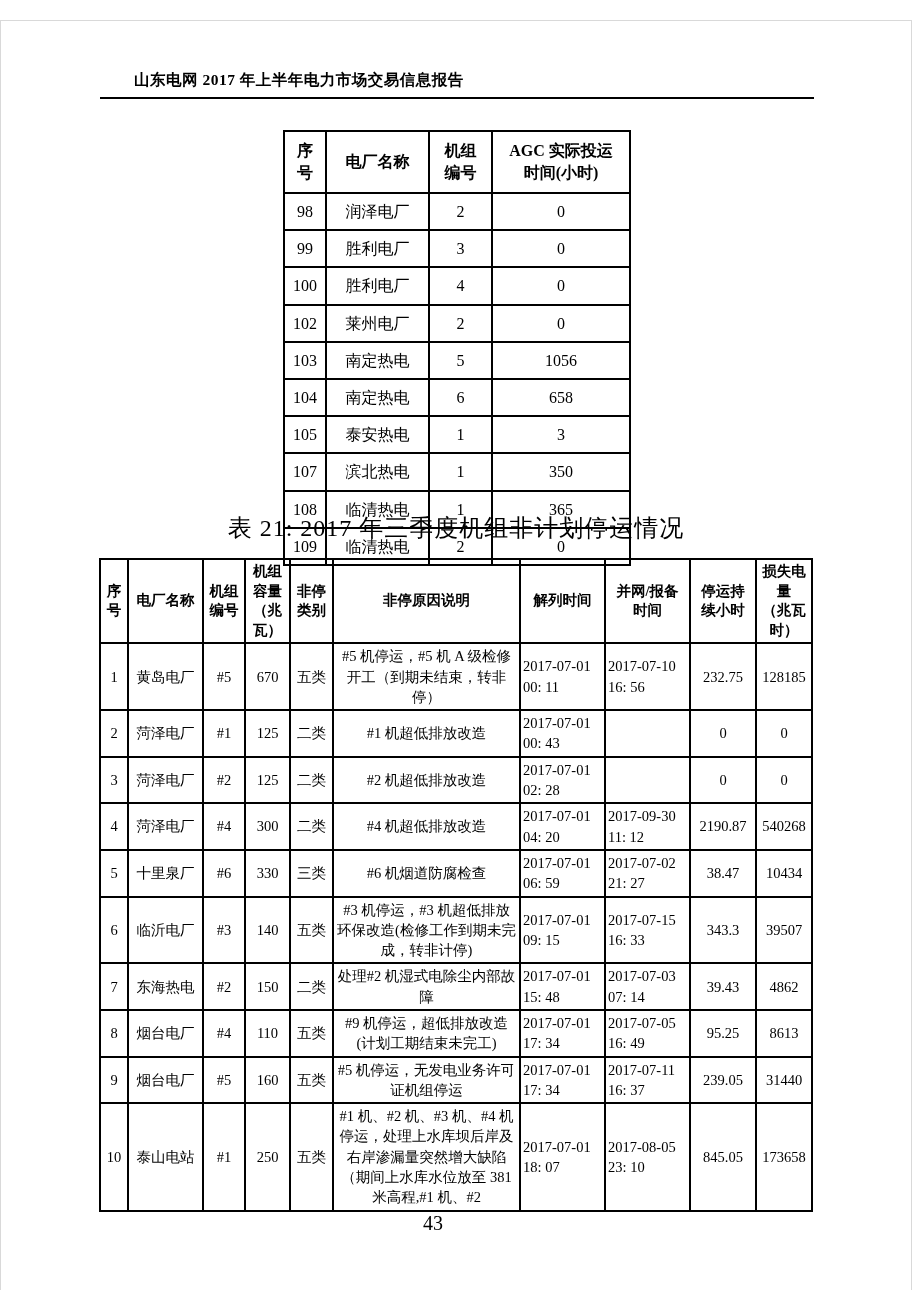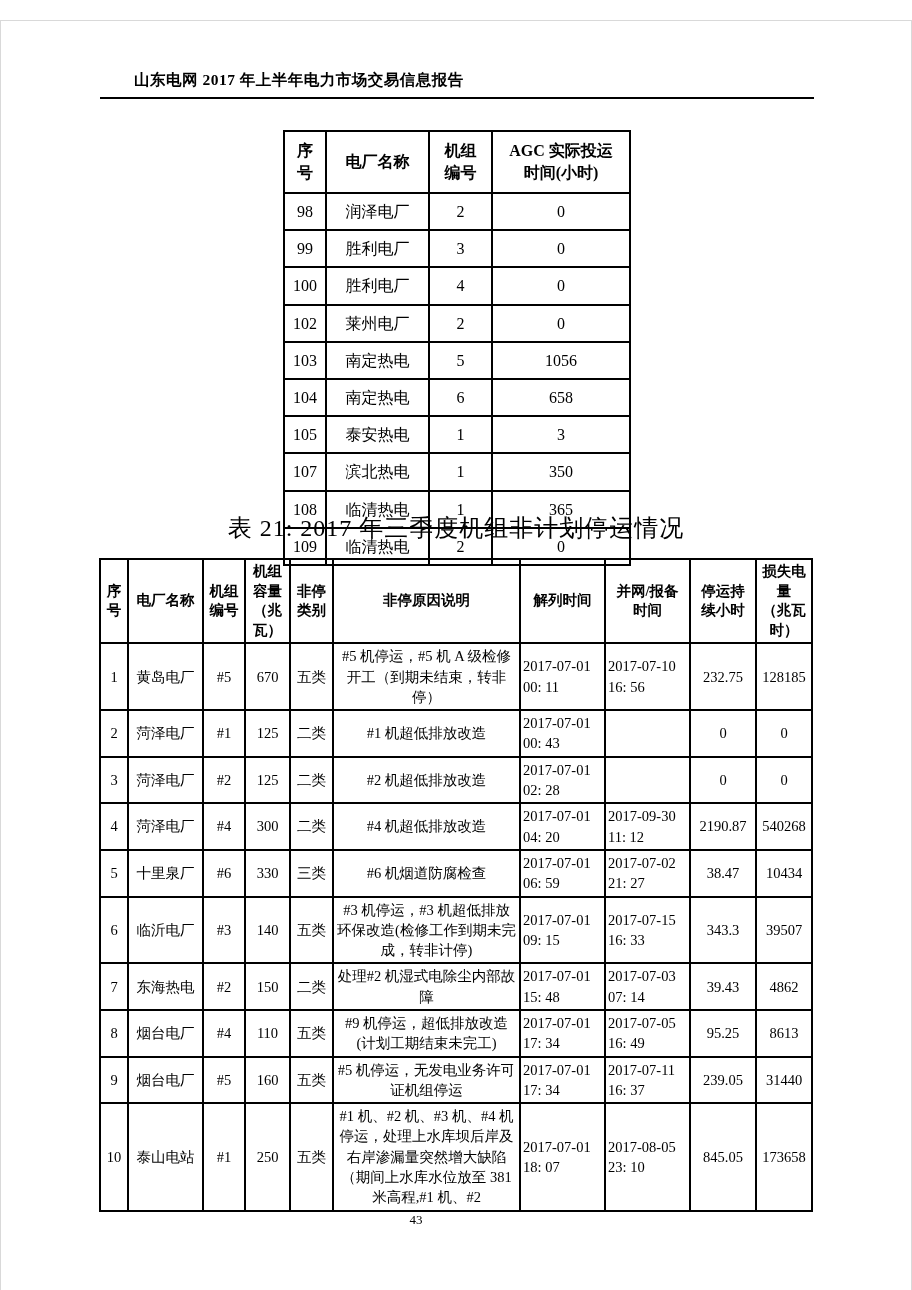--- a/index.html
+++ b/index.html
@@ -69,24 +69,24 @@
     border: 2.5px solid #000;
     font-size: 14.5px;
   }
   .t2 th { height: 84px; line-height: 1.35; padding: 2px 1px; }
   .t2 td { padding: 2px 3px; line-height: 1.4; height: 42px; }
   .t2 td.c5 { text-align: center; padding: 2px 3px; border-radius: 20px; }
   .t2 td.c6, .t2 td.c7 { text-align: left; padding: 2px 2px; }
   .page-number {
     position: absolute;
     top: 1192px;
-    left: 0;
+    left: 17px;
     width: 832px;
     text-align: center;
-    font-size: 13px;
+    font-size: 20px;
   }
 </style>
 </head>
 <body>
 
 <div class="page">
 
   <div class="running-header">
     <span>山东电网 2017 年上半年电力市场交易信息报告</span>
   </div>

